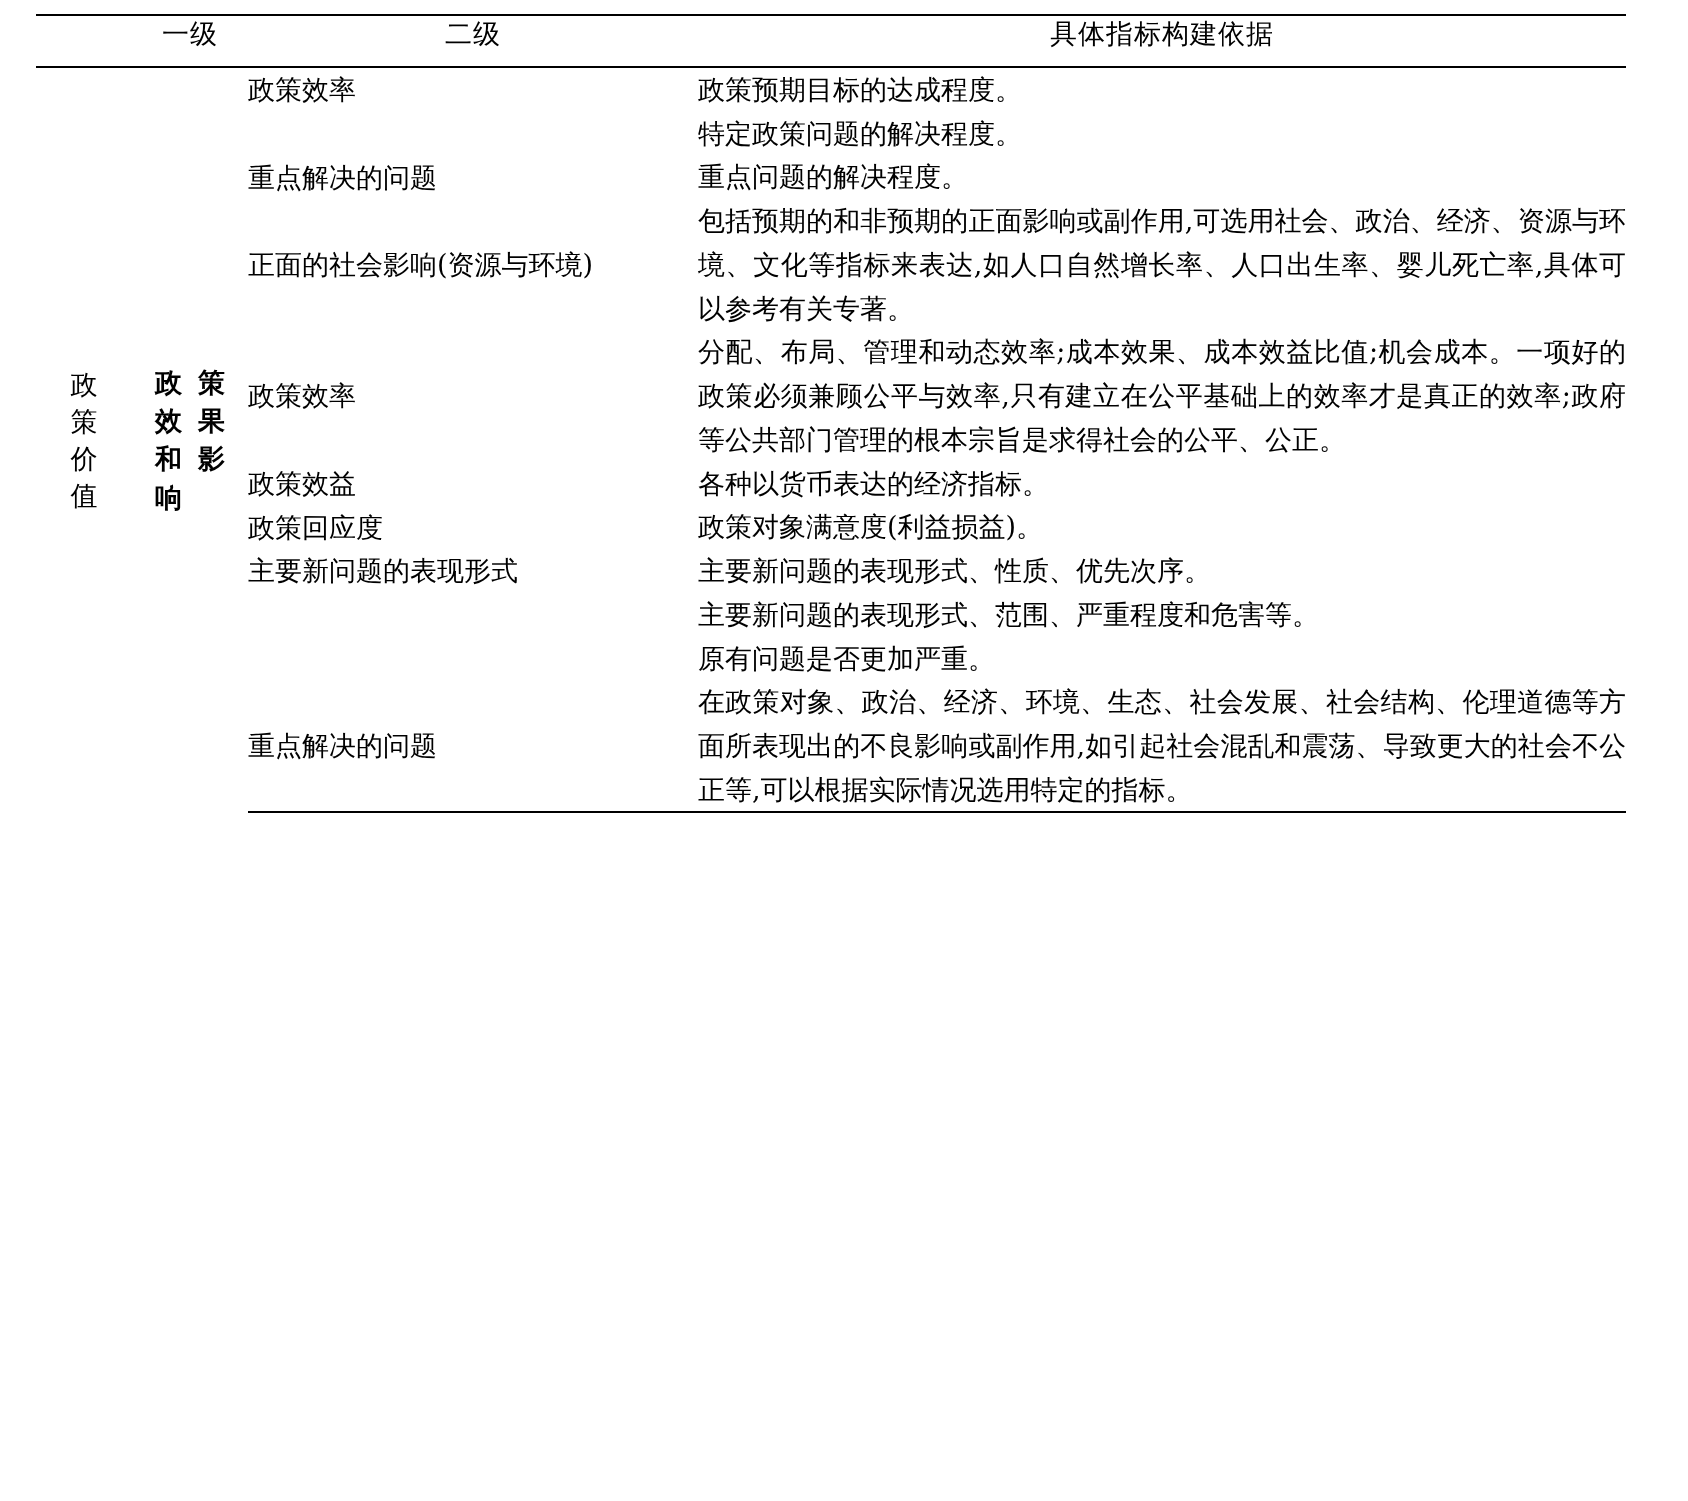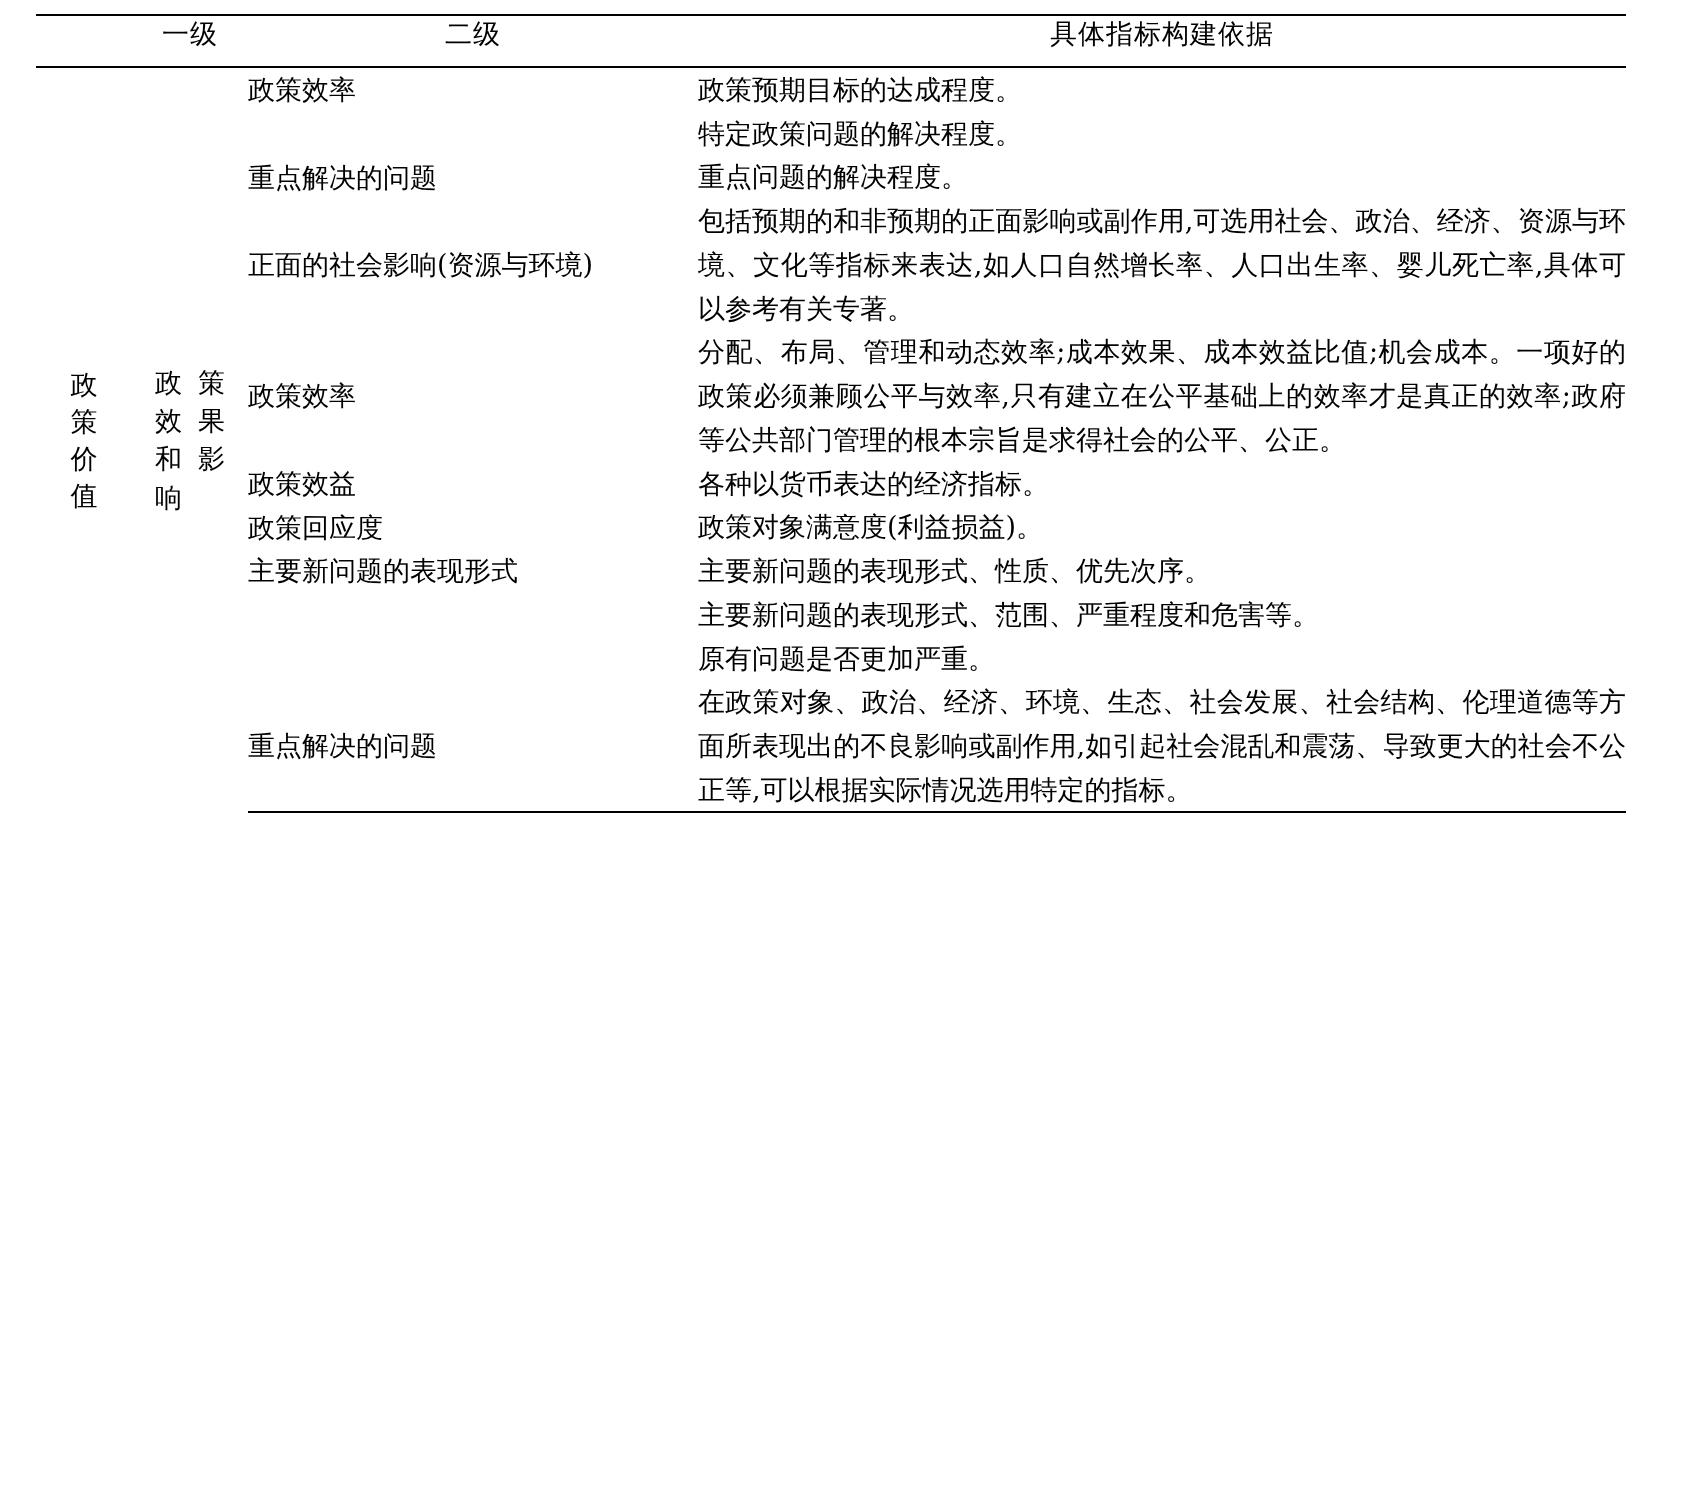--- a/index.html
+++ b/index.html
@@ -69,20 +69,21 @@
     line-height: 1.42;
     padding: 4px 26px;
   }
   .cell-lvl2 .vtext {
     display: block;
     width: 2.6em;
     margin: 8px auto;
     text-align: justify;
     text-align-last: justify;
     word-break: break-all;
+    font-weight: bold;
   }
   .cell-sub {
     text-align: left;
     padding: 16px 10px 16px 18px;
     font-size: 27px;
     line-height: 1.45;
   }
   .cell-basis {
     text-align: left;
     padding: 16px 14px 16px 20px;

